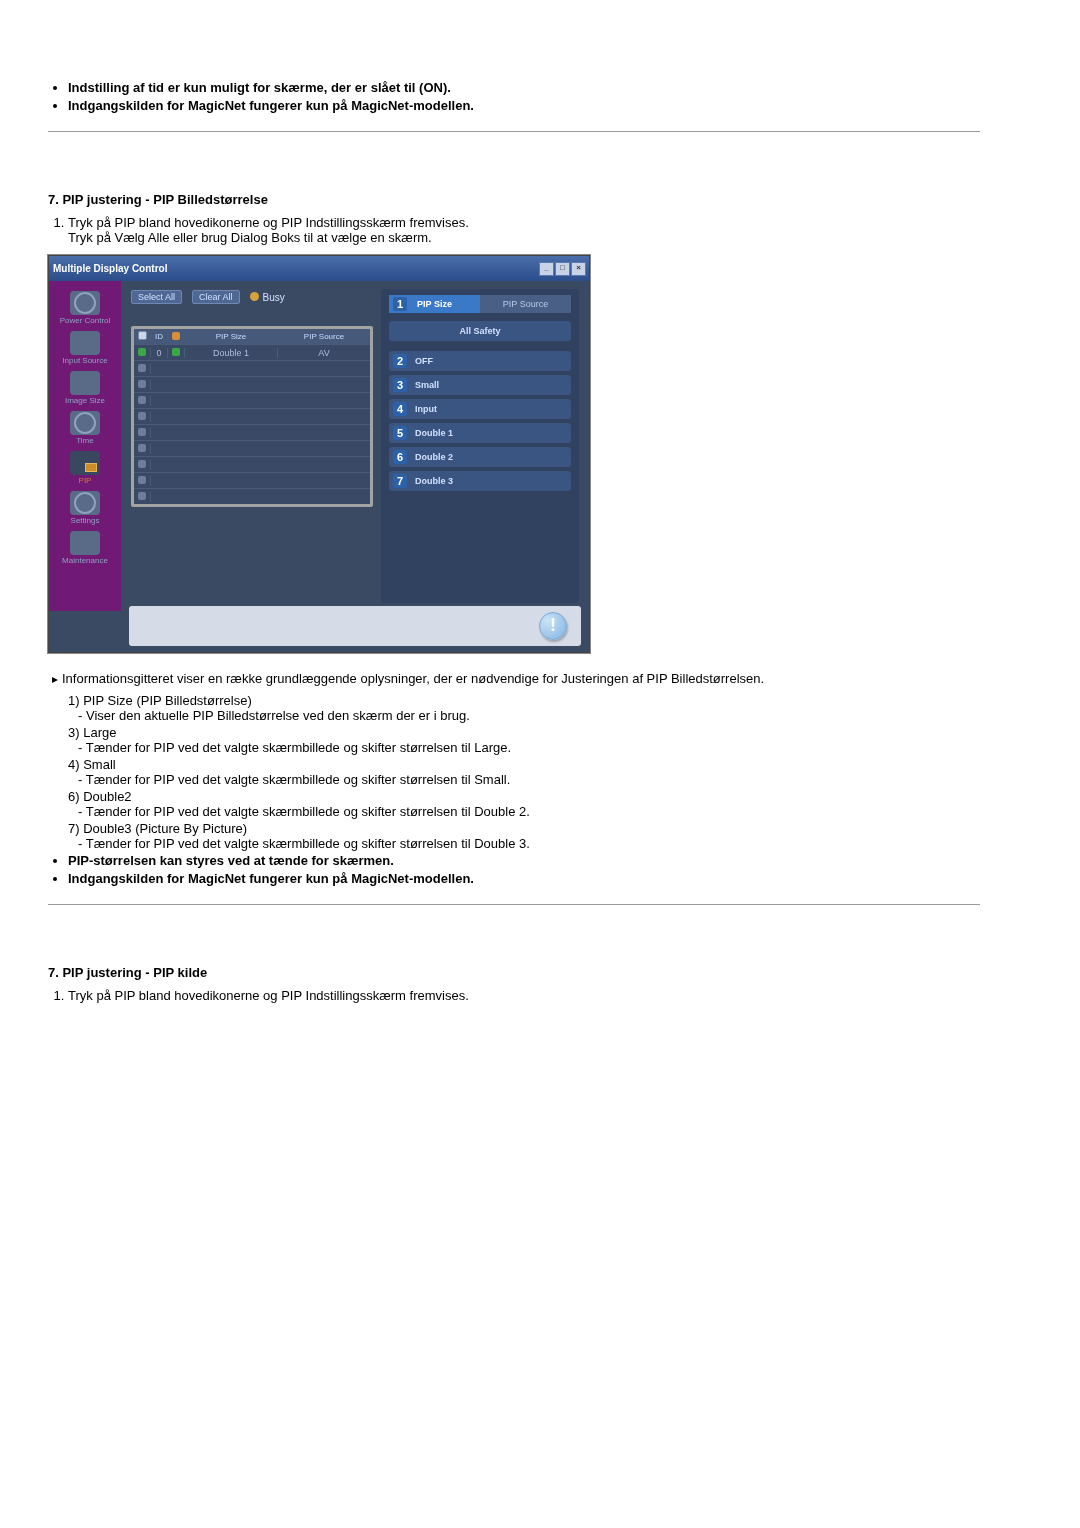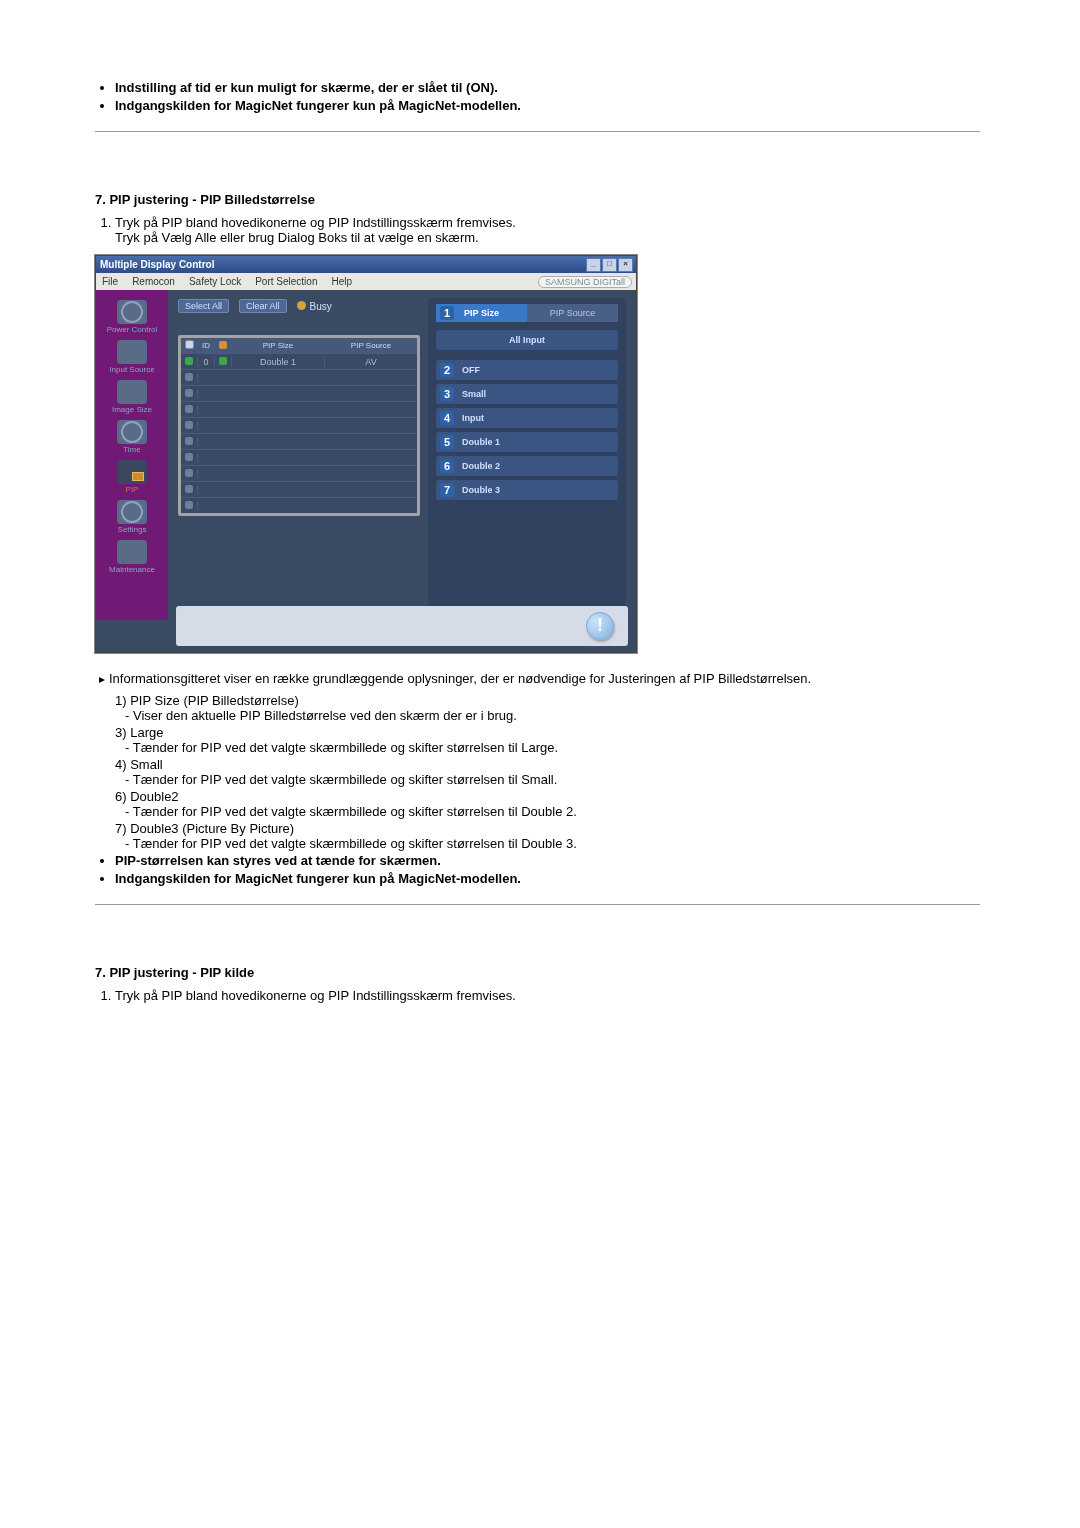--- a/index.html
+++ b/index.html
@@ -5,21 +5,21 @@
   body {
     margin: 0;
     padding: 0;
     background: #fff;
     font-family: Arial, Helvetica, sans-serif;
     font-size: 13px;
     color: #000;
     width: 1080px;
   }
   .page {
-    padding: 80px 100px 40px 95px;
+    padding: 80px 100px 40px 48px;
   }
   .bullet-list {
     padding-left: 20px;
     margin: 0 0 12px 0;
   }
   .bullet-list li {
     list-style: disc;
     font-weight: bold;
     margin-bottom: 3px;
   }
@@ -44,21 +44,21 @@
   .app-window {
     width: 540px;
     height: 396px;
     background: #3b4a63;
     border: 1px solid #444;
     margin: 10px 0 18px 0;
     position: relative;
     box-shadow: 0 0 0 1px #888;
   }
   .titlebar {
-    height: 17px;
+    height: 25px;
     background: linear-gradient(#4a6ea9, #2b4d8b);
     color: #fff;
     font-size: 10px;
     font-weight: bold;
     display: flex;
     align-items: center;
     justify-content: space-between;
     padding: 0 3px 0 4px;
   }
   .win-btns { display: flex; gap: 1px; }
@@ -330,29 +330,20 @@
   </ol>
 
   <div class="app-window">
     <div class="titlebar">
       <span>Multiple Display Control</span>
       <div class="win-btns">
         <div class="win-btn">_</div>
         <div class="win-btn">□</div>
         <div class="win-btn">×</div>
       </div>
-    </div>
-    <div class="menubar">
-      <span>File</span>
-      <span>Remocon</span>
-      <span>Safety Lock</span>
-      <span>Port Selection</span>
-      <span>Help</span>
-      <span class="spacer"></span>
-      <span class="brand">SAMSUNG DIGITall</span>
     </div>
     <div class="app-body">
       <div class="sidebar">
         <div class="side-item">
           <div class="side-icon ring"></div>
           <div class="side-label">Power Control</div>
         </div>
         <div class="side-item">
           <div class="side-icon"></div>
           <div class="side-label">Input Source</div>
@@ -466,21 +457,21 @@
           </div>
         </div>
         <div class="right-pane">
           <div class="tabs">
             <div class="tab active">
               <span class="num-badge">1</span>
               <span>PIP Size</span>
             </div>
             <div class="tab">PIP Source</div>
           </div>
-          <div class="all-inputs-btn">All Input</div>
+          <div class="all-inputs-btn">All Safety</div>
           <div id="opts-container">
               <div class="opt-btn">
                 <span class="opt-num">2</span>
                 <span>OFF</span>
               </div>
               <div class="opt-btn">
                 <span class="opt-num">3</span>
                 <span>Small</span>
               </div>
               <div class="opt-btn">

